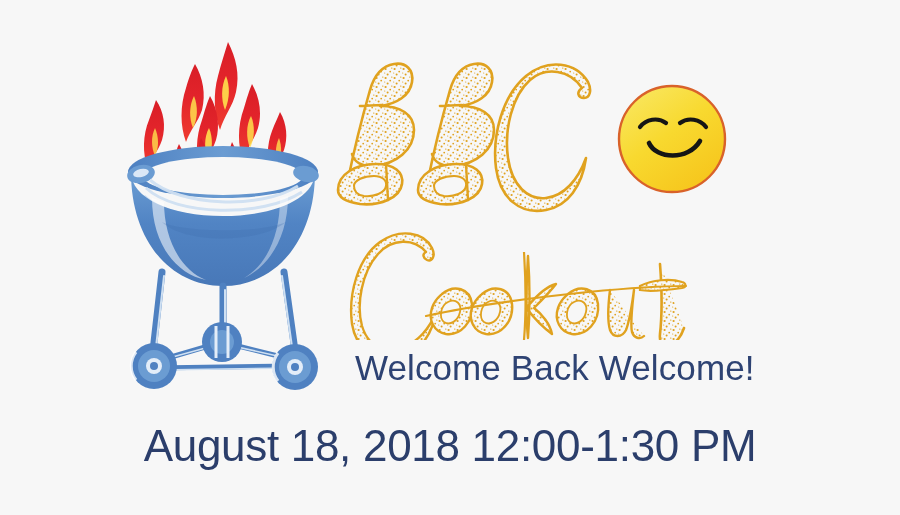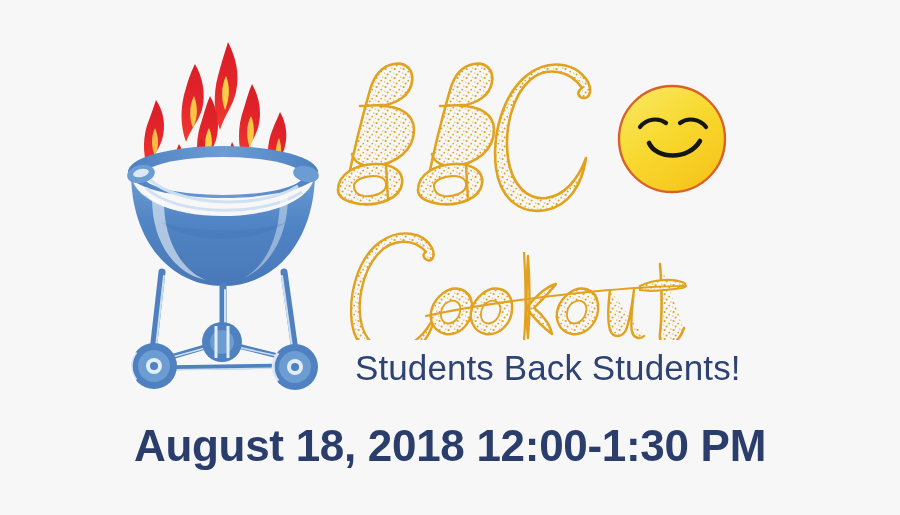--- a/index.html
+++ b/index.html
@@ -74,21 +74,21 @@
     white-space: nowrap;
     line-height: 1.15;
   }
   #date-line {
     position: absolute;
     left: 0;
     top: 420px;
     width: 900px;
     text-align: center;
     font-size: 44px;
-    font-weight: 700;
+    font-weight: 400;
     letter-spacing: -0.3px;
     color: #2b3e6b;
     white-space: nowrap;
     line-height: 1.2;
   }
 </style>
 </head>
 <body>
 
 <div id="poster">
@@ -331,17 +331,17 @@
       </defs>
       <circle cx="56" cy="56" r="53" fill="url(#faceGrad)" stroke="#d9622a" stroke-width="2.4"></circle>
 
       <path d="M24 44 C30 36 42 34 50 40" stroke="#151515" stroke-width="4.2" fill="none" stroke-linecap="round"></path>
       <path d="M64 40 C72 34 84 36 90 44" stroke="#151515" stroke-width="4.2" fill="none" stroke-linecap="round"></path>
 
       <path d="M33 60 C40 76 72 78 84 58" stroke="#151515" stroke-width="4.6" fill="none" stroke-linecap="round"></path>
     </svg>
   </div>
 
-  <div id="welcome-line">Students Back Students!</div>
+  <div id="welcome-line">Welcome Back Welcome!</div>
 
   <div id="date-line">August 18, 2018 12:00-1:30 PM</div>
 
 </div>
 
 </body></html>

